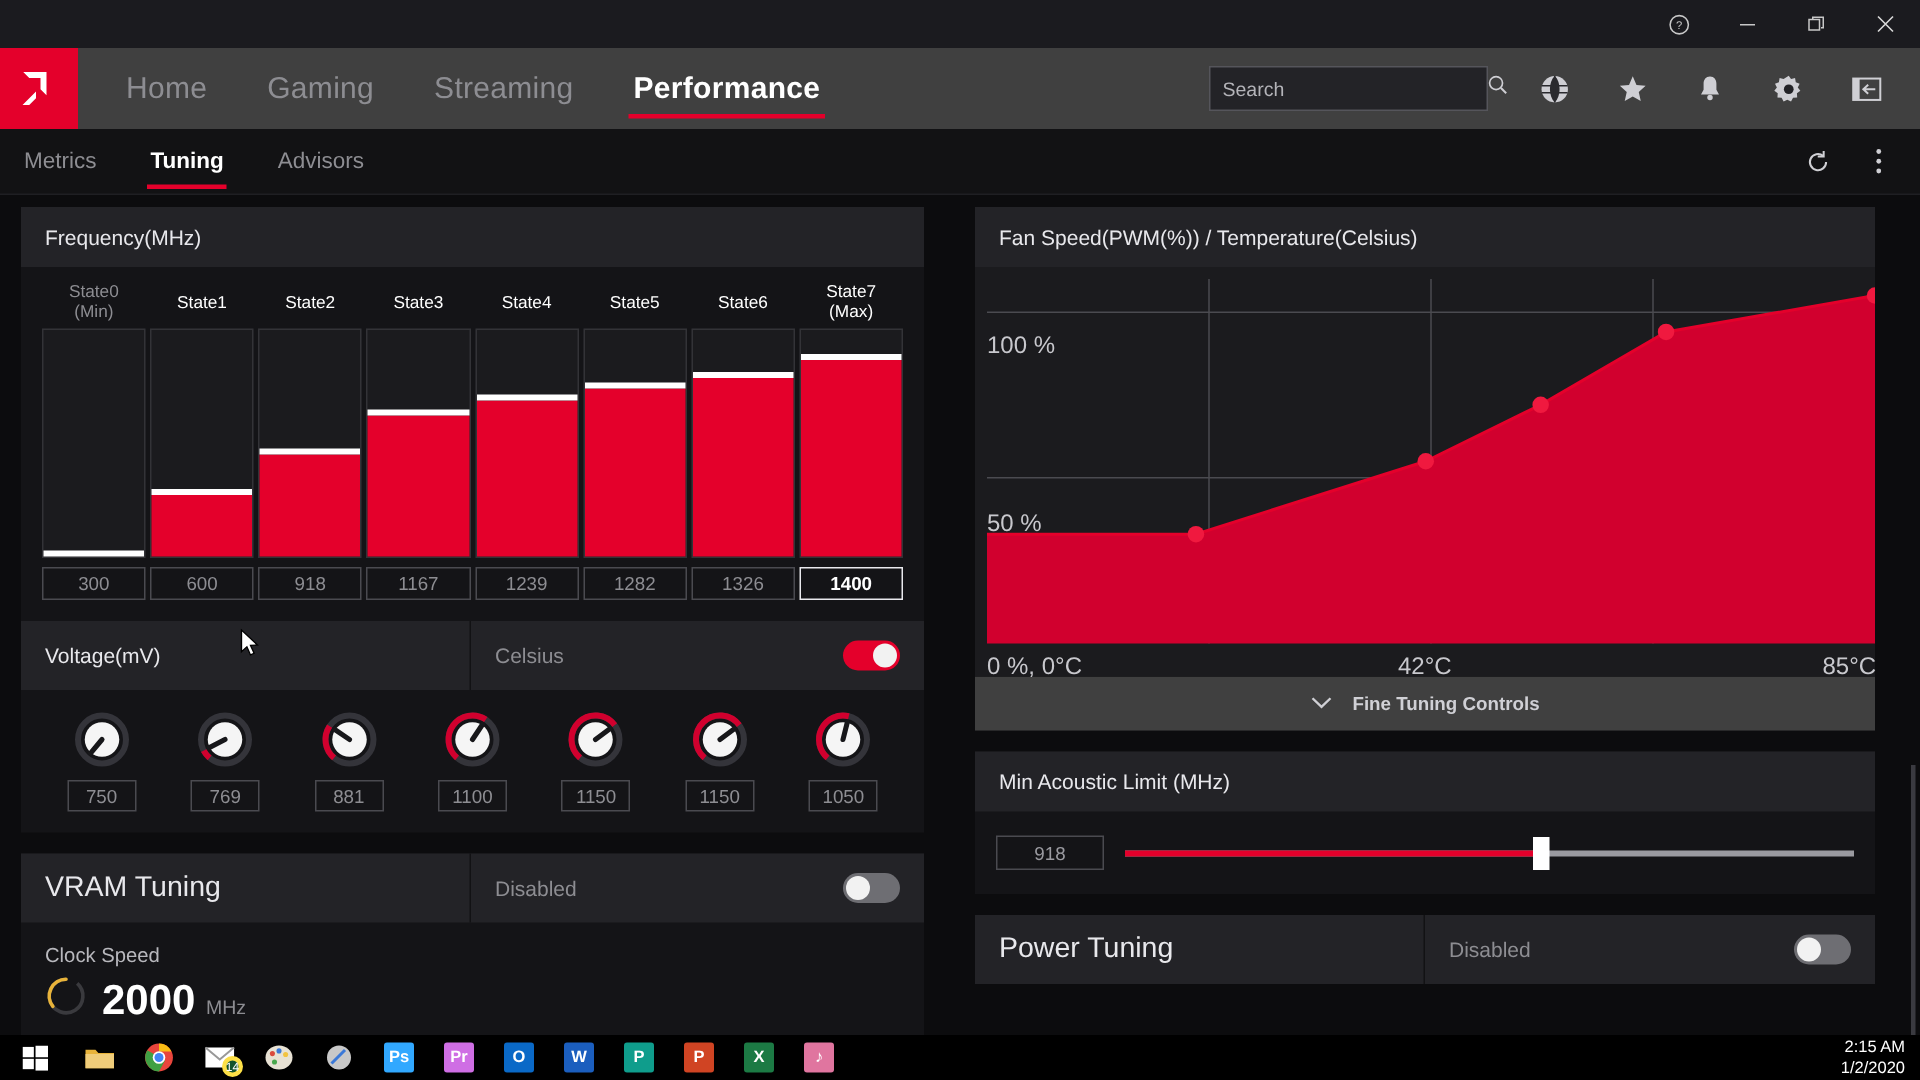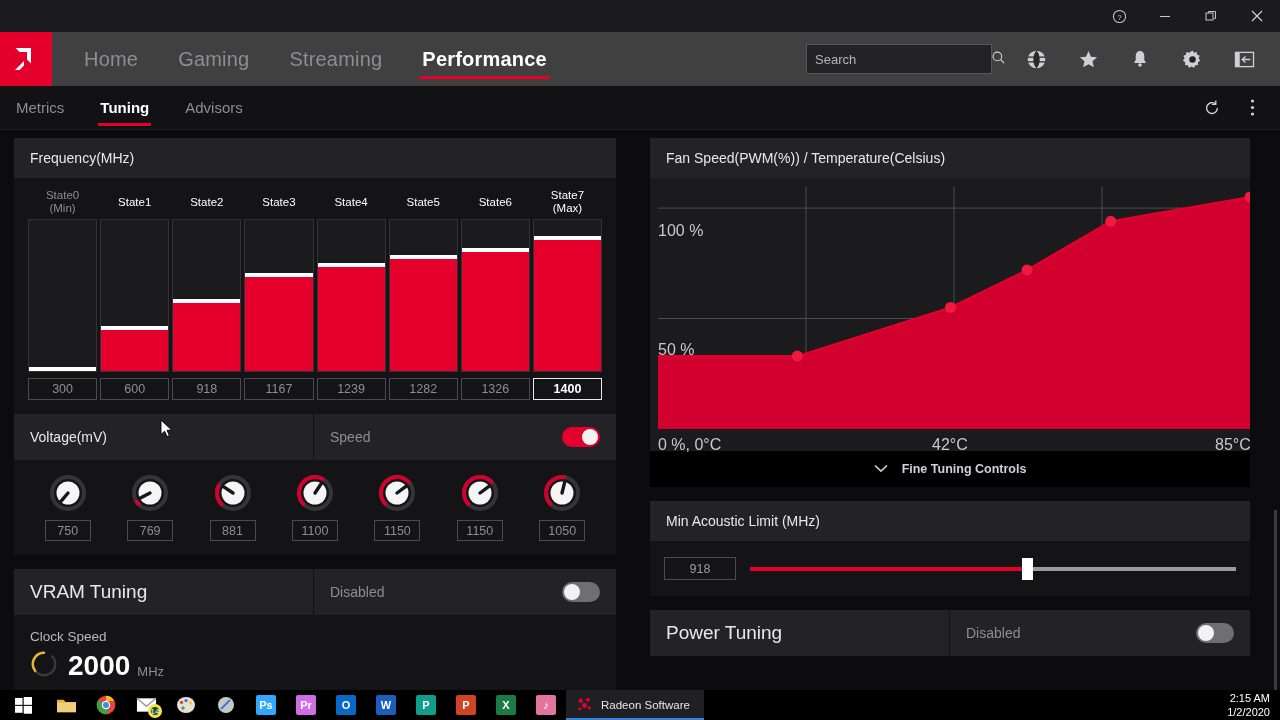--- a/index.html
+++ b/index.html
@@ -148,21 +148,21 @@
   .clk-row { display: flex; align-items: center; }
   .clk-num { color: #ffffff; font-size: 28px; font-weight: bold; margin-left: 10px; }
   .clk-unit { color: #8d8d92; font-size: 13px; margin-left: 7px; margin-top: 10px; }
 
   
   .fan-plot { position: relative; height: 273px; background: #141417; }
   .fan-plot svg { display: block; }
   .axlabel { position: absolute; color: #c8c8cd; font-size: 16px; }
   .fine {
     height: 36px; display: flex; align-items: center; justify-content: center;
-    background: #000000; color: #d0d0d5; font-size: 12.5px; font-weight: bold;
+    background: #404040; color: #d0d0d5; font-size: 12.5px; font-weight: bold;
   }
   .fine .chev { margin-right: 14px; color: #d0d0d5; }
 
   
   .ac-body { padding: 16px 14px; display: flex; align-items: center; }
   .ac-val {
     width: 72px; height: 23px; border: 1px solid #4a4a50;
     display: flex; align-items: center; justify-content: center;
     color: #9a9aa0; font-size: 12.5px;
   }
@@ -427,21 +427,21 @@
                 <div class="fval hi">1400</div>
               </div>
             </div>
         </div>
 
         <div class="card-head-split">
           <div class="ch-left">
             <span class="lbl sm">Voltage(mV)</span>
           </div>
           <div class="ch-right">
-            <span class="state">Speed</span>
+            <span class="state">Celsius</span>
             <div class="toggle on">
                 <div class="knob"></div>
               </div>
           </div>
         </div>
         <div class="volt-body">
           <div class="vrow" id="volt-row">
               <div class="vcol">
                 <div class="knobwrap"><svg width="38" height="38" viewBox="0 0 38 38">
                     <circle cx="19" cy="19" r="16" fill="none" stroke="#34343a" stroke-width="4"></circle>
@@ -676,32 +676,20 @@
         <div class="tb-icon">
           <div class="sq" style="background:#d04423">P</div>
         </div>
         <div class="tb-icon">
           <div class="sq" style="background:#1c7a44">X</div>
         </div>
         <div class="tb-icon">
           <div class="sq" style="background:#e0759f">♪</div>
         </div>
       </div>
-    <div class="tb-app active">
-      <span>
-        <svg width="17" height="17" viewBox="0 0 18 18">
-            <circle cx="5" cy="5" r="2.3" fill="#e4002b"></circle>
-            <circle cx="12.5" cy="4" r="2" fill="#e4002b"></circle>
-            <circle cx="9" cy="10" r="2.6" fill="#e4002b"></circle>
-            <circle cx="4" cy="13.5" r="1.7" fill="#e4002b"></circle>
-            <circle cx="14" cy="12.5" r="1.7" fill="#e4002b"></circle>
-          </svg>
-      </span>
-      <span class="lbl">Radeon Software</span>
-    </div>
     <div class="tb-clock">
       <div>2:15 AM</div>
       <div>1/2/2020</div>
     </div>
   </div>
 
   <svg class="cursor" style="left:160px; top:419px;" width="14" height="20" viewBox="0 0 14 20">
     <path d="M1 1 L1 15.5 L4.6 12.2 L7 17.6 L9.4 16.5 L7 11.3 L11.6 11 Z" fill="#ffffff" stroke="#000000" stroke-width="0.9"></path>
   </svg>
 

